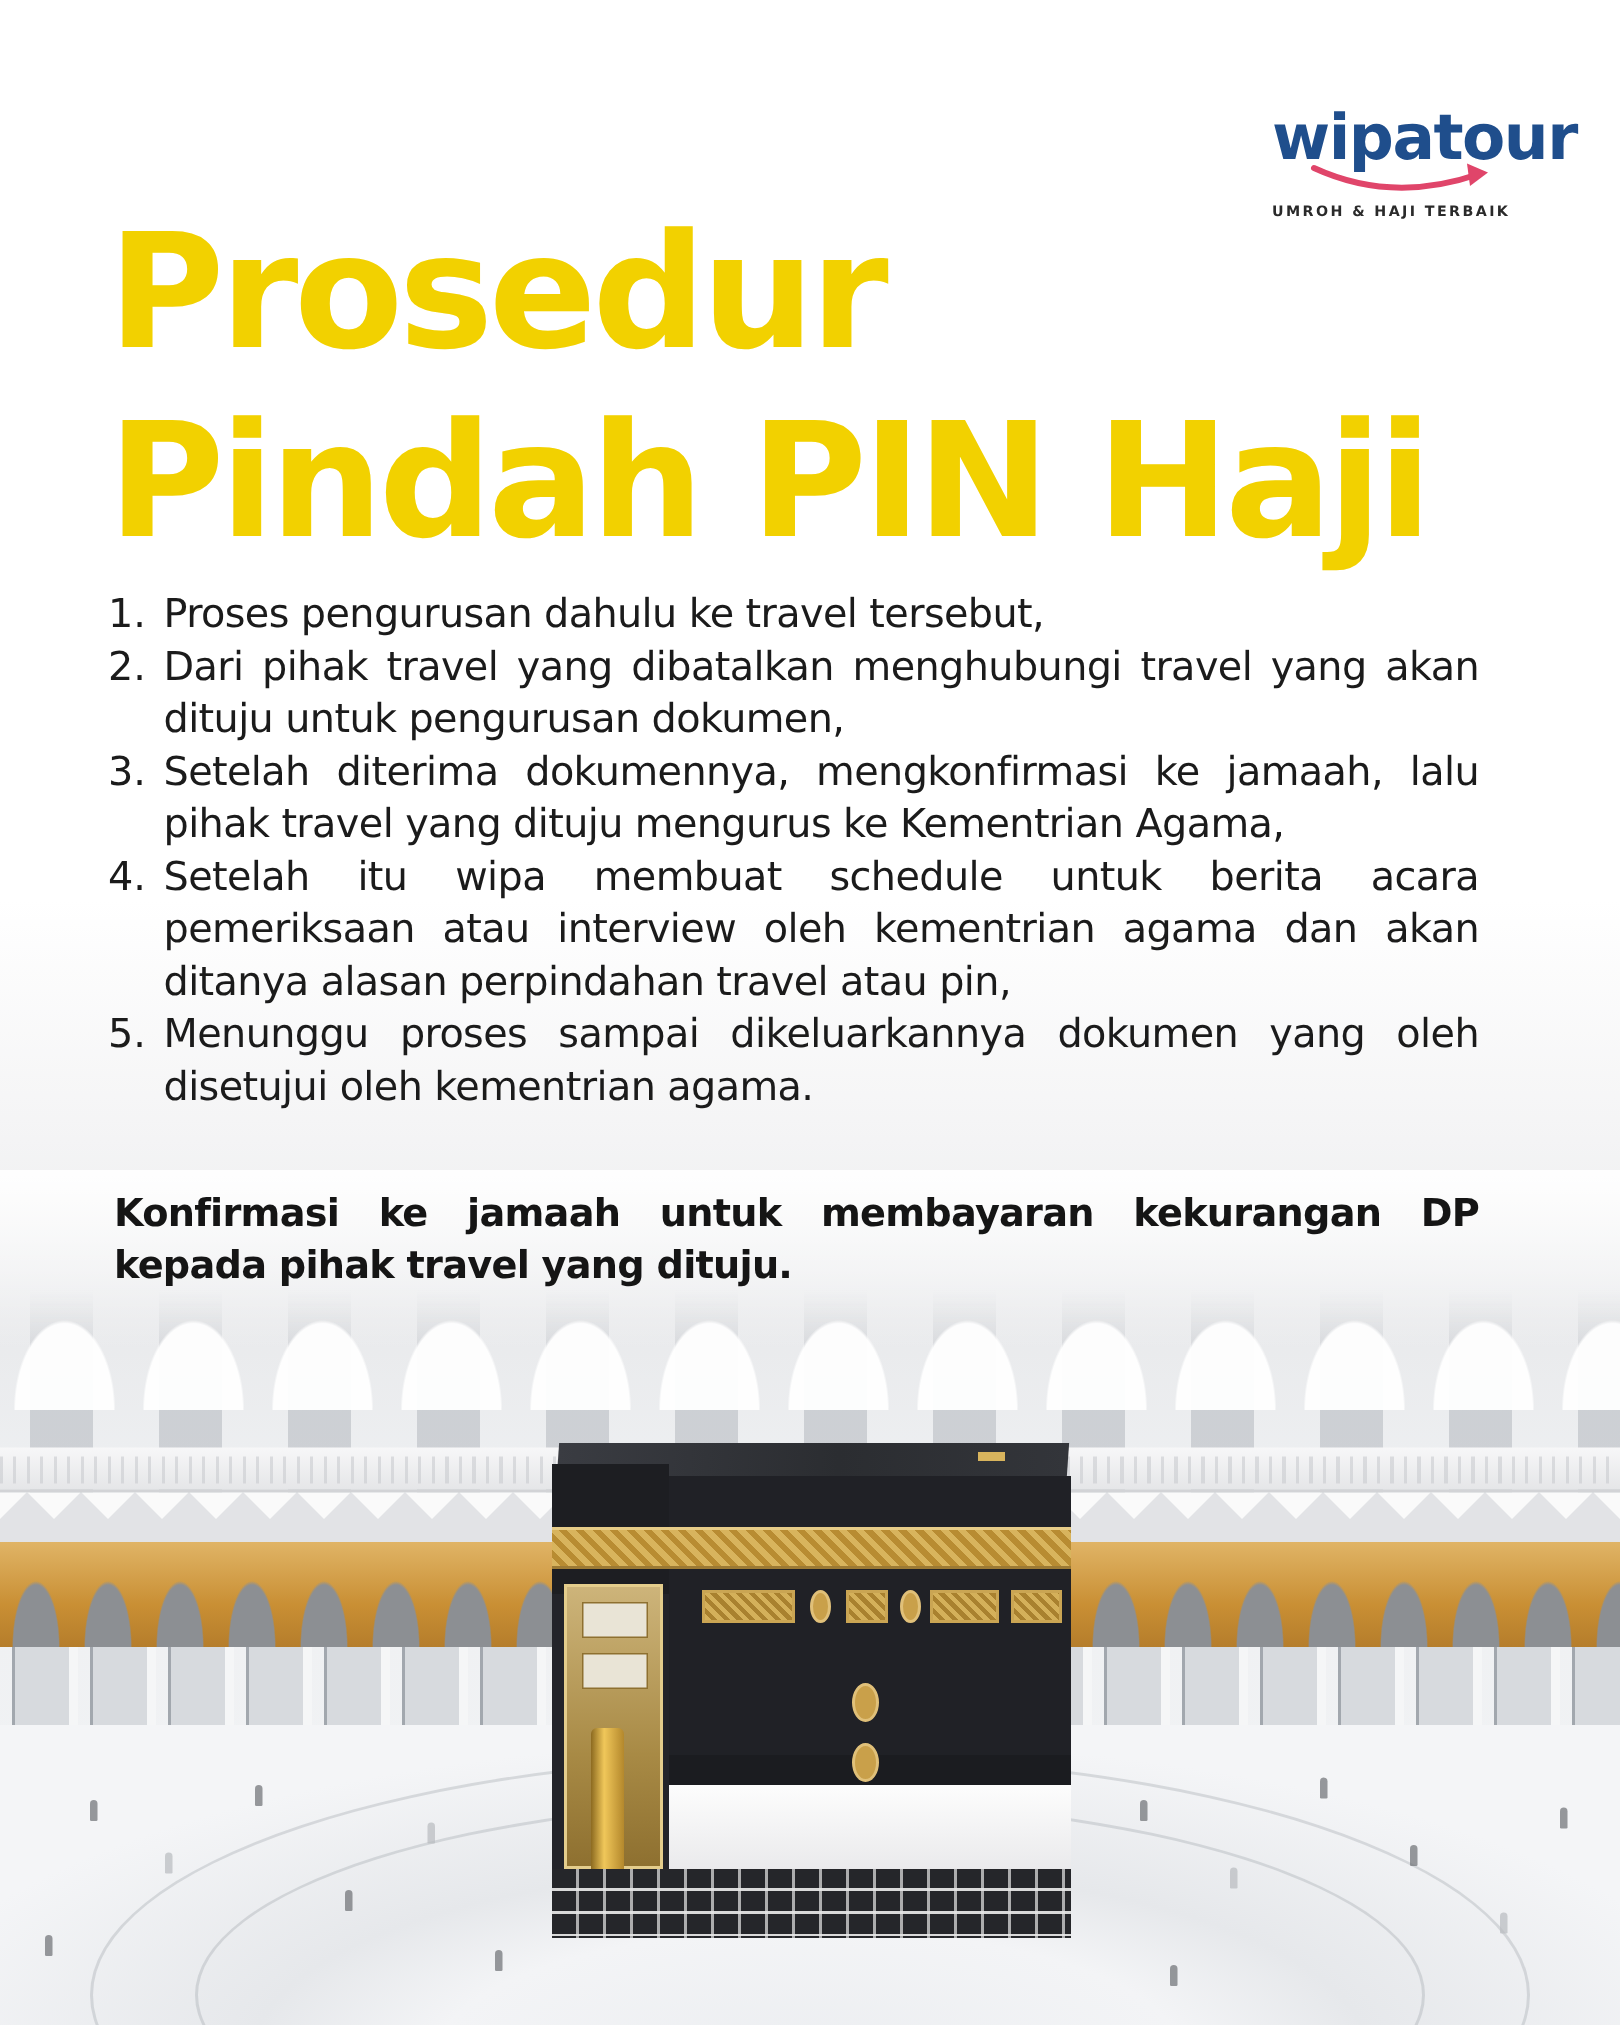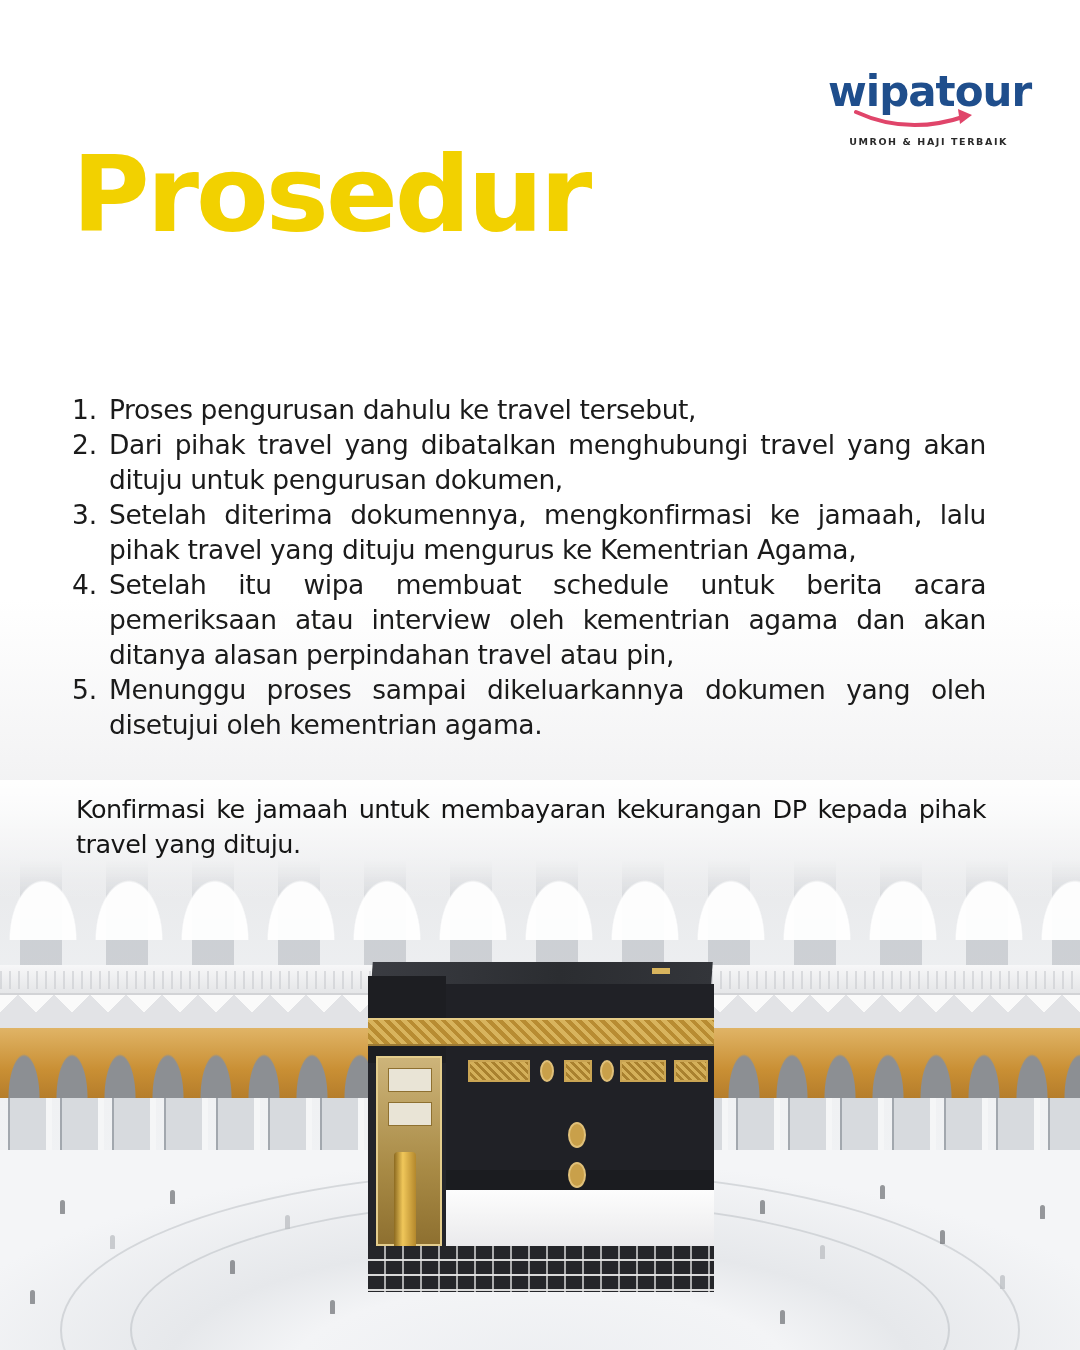--- a/index.html
+++ b/index.html
@@ -67,33 +67,33 @@
            background: linear-gradient(90deg, #8c6a20, #f0c75a 40%, #b4882c); border-radius: 4px 4px 0 0; }
   .k-white { position: absolute; left: 78px; top: 228px; width: 268px; height: 56px; background: linear-gradient(180deg, #fdfdfd, #eaeaec); }
   .k-base { position: absolute; left: 0; top: 284px; width: 346px; height: 46px;
            background:
              repeating-linear-gradient(90deg, transparent 0 16px, rgba(230,230,230,.7) 16px 18px),
              repeating-linear-gradient(180deg, #25262a 0 13px, #d9d9d9 13px 15px),
              linear-gradient(90deg, #5b4a25, #3b3b3e); }
   .k-spout { position: absolute; left: 284px; top: 6px; width: 18px; height: 6px; background: #d8b45d; }
 
   
-  .logo { position: absolute; left: 828px; top: 70px; width: 180px; text-align: right; }
+  .logo { position: absolute; left: 848px; top: 70px; width: 180px; text-align: left; }
   .logo-word { font-family: "DejaVu Sans", sans-serif; font-weight: bold; font-size: 42px; letter-spacing: -1px; color: #1f4e8c; line-height: 44px; }
   .logo-swoosh { display: block; margin: -8px auto 0; width: 140px; height: 26px; }
   .logo-tag { font-family: "DejaVu Sans", sans-serif; font-weight: bold; font-size: 9.5px; letter-spacing: 1.6px; color: #2a2a2a; margin-top: 4px; }
 
   .title { position: absolute; left: 72px; top: 132px; font-family: "DejaVu Sans", sans-serif; font-weight: bold;
            color: #f2d100; font-size: 106px; line-height: 126px; letter-spacing: -3px; }
 
   .steps { position: absolute; left: 72px; top: 392px; width: 914px; list-style: none; }
   .step { display: flex; font-size: 26.5px; line-height: 35px; color: #1b1b1b; }
   .step-num { flex: 0 0 37px; }
   .step-text { flex: 1; text-align: justify; text-align-last: left; letter-spacing: -0.4px; }
-  .note { position: absolute; left: 76px; top: 792px; width: 910px; font-size: 25.5px; line-height: 35px; font-weight: normal;
+  .note { position: absolute; left: 76px; top: 792px; width: 910px; font-size: 25.5px; line-height: 35px; font-weight: bold;
           color: #151515; text-align: justify; text-align-last: left; letter-spacing: -0.5px; }
 </style>
 </head>
 <body>
 
 <div class="scene">
   <div class="upper-arcade"></div>
   <div class="upper-arches"></div>
   <div class="balcony"></div>
   <div class="zigzag"></div>
@@ -145,20 +145,21 @@
   <div class="logo-word">wipatour</div>
   <svg class="logo-swoosh" viewBox="0 0 140 26">
     <path d="M8 6 Q60 30 118 10" fill="none" stroke="#e0456a" stroke-width="4" stroke-linecap="round"></path>
     <path d="M110 3 L124 9 L112 18 Z" fill="#e0456a"></path>
   </svg>
   <div class="logo-tag">UMROH &amp; HAJI TERBAIK</div>
 </div>
 
 <h1 class="title">
   <div>Prosedur</div>
+  <div>Pindah PIN Haji</div>
 </h1>
 
 <ol class="steps">
   <li class="step">
     <span class="step-num">1.</span>
     <span class="step-text">Proses pengurusan dahulu ke travel tersebut,</span>
   </li>
   <li class="step">
     <span class="step-num">2.</span>
     <span class="step-text">Dari pihak travel yang dibatalkan menghubungi travel yang akan dituju untuk pengurusan dokumen,</span>

